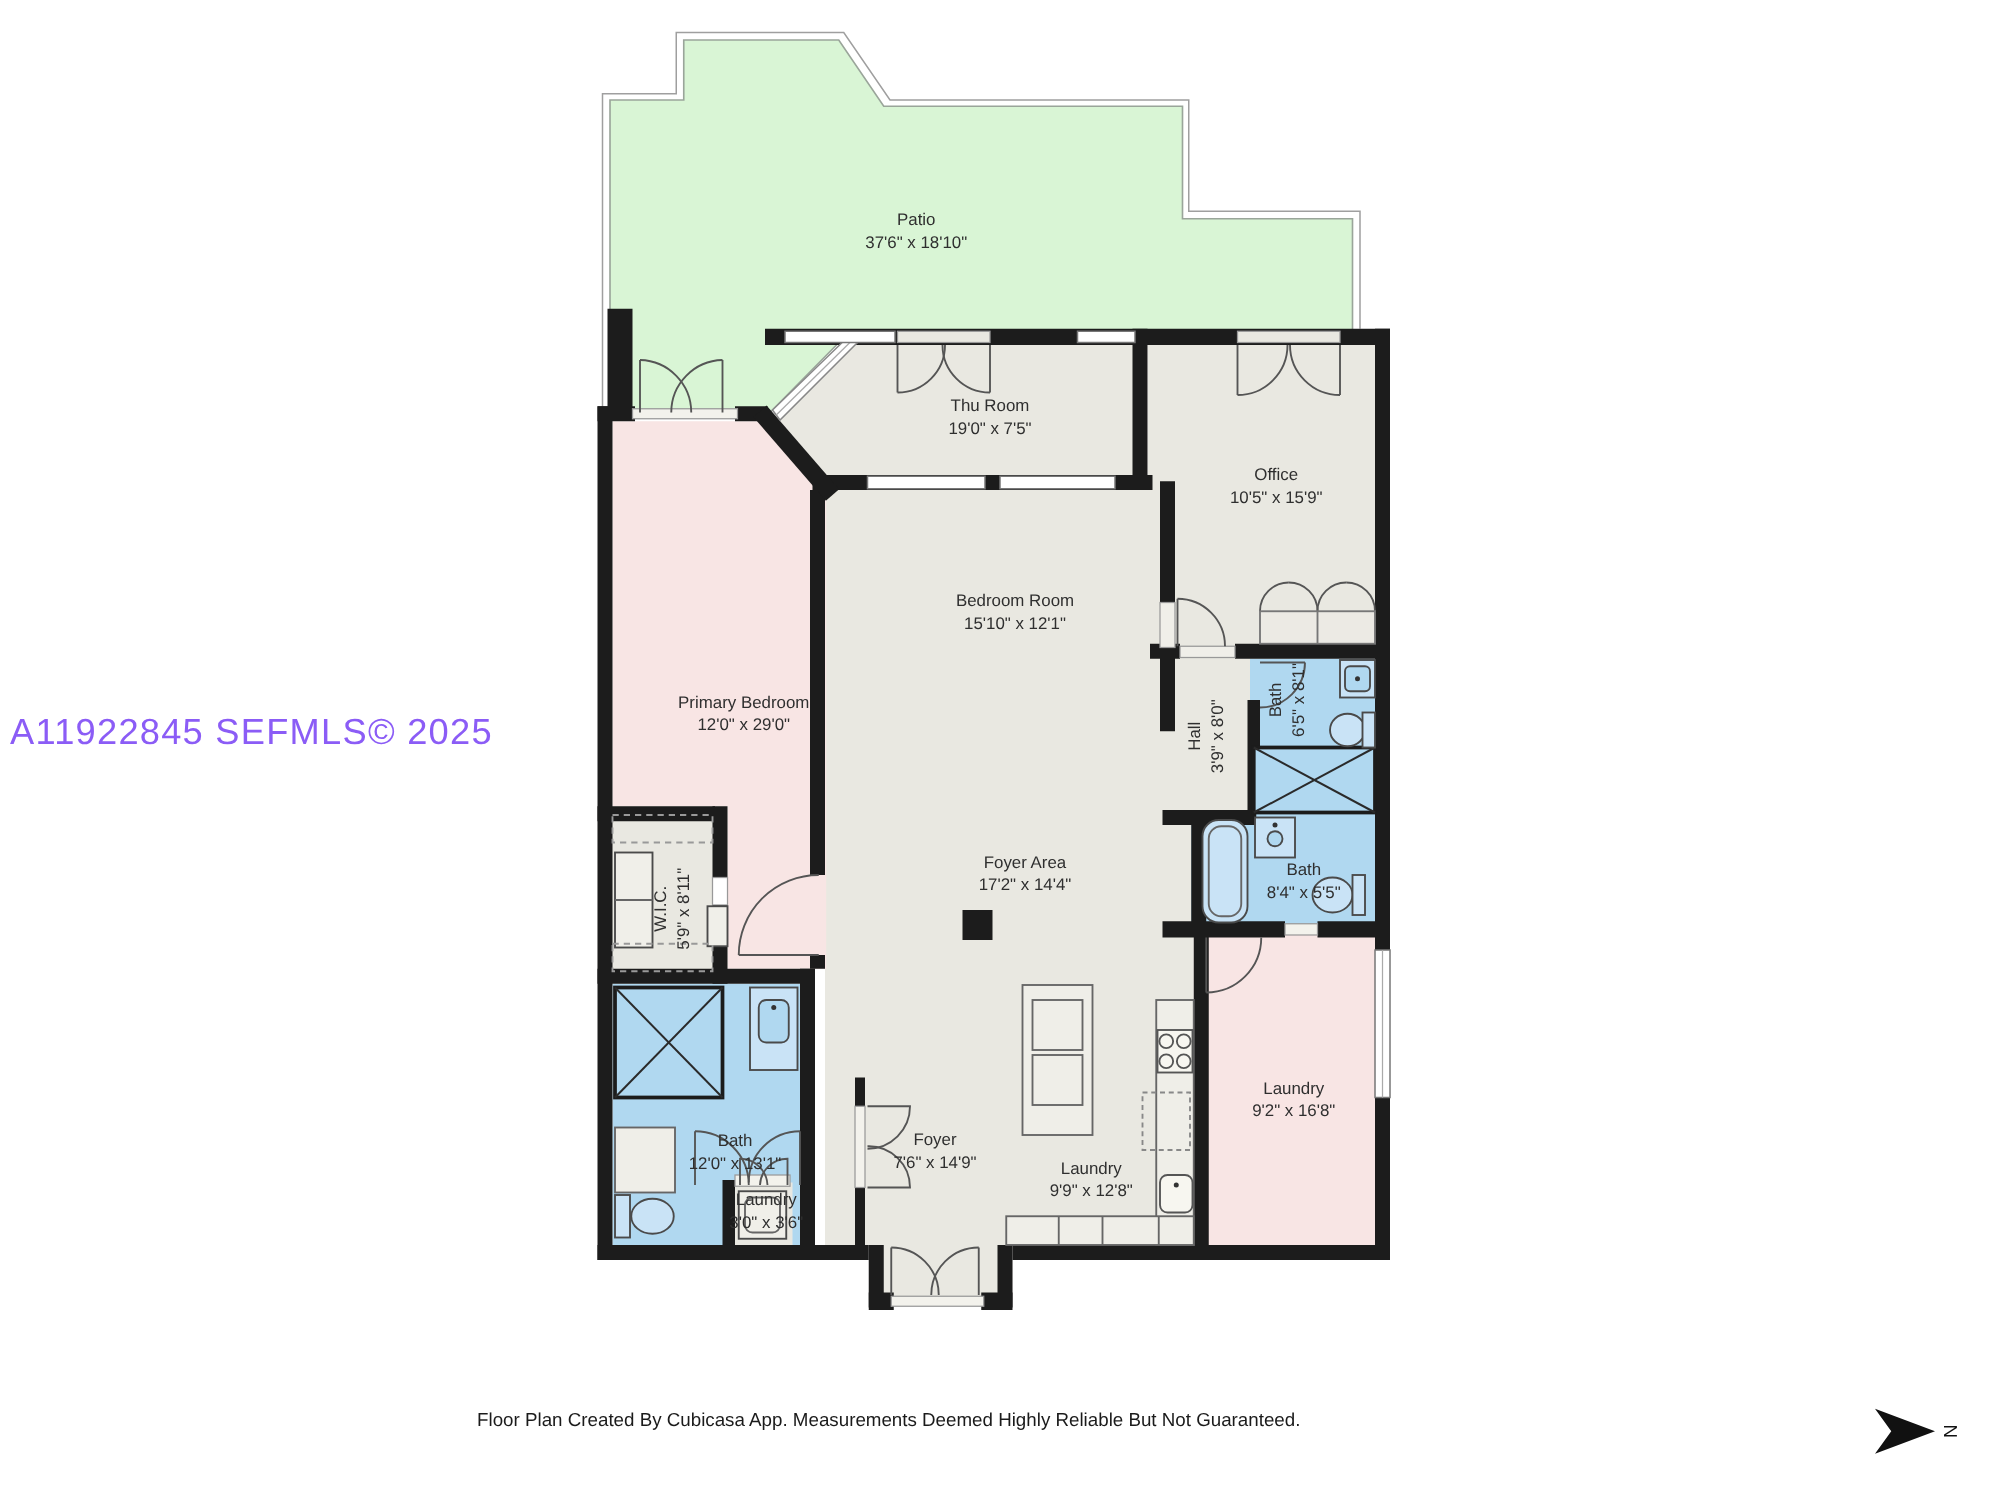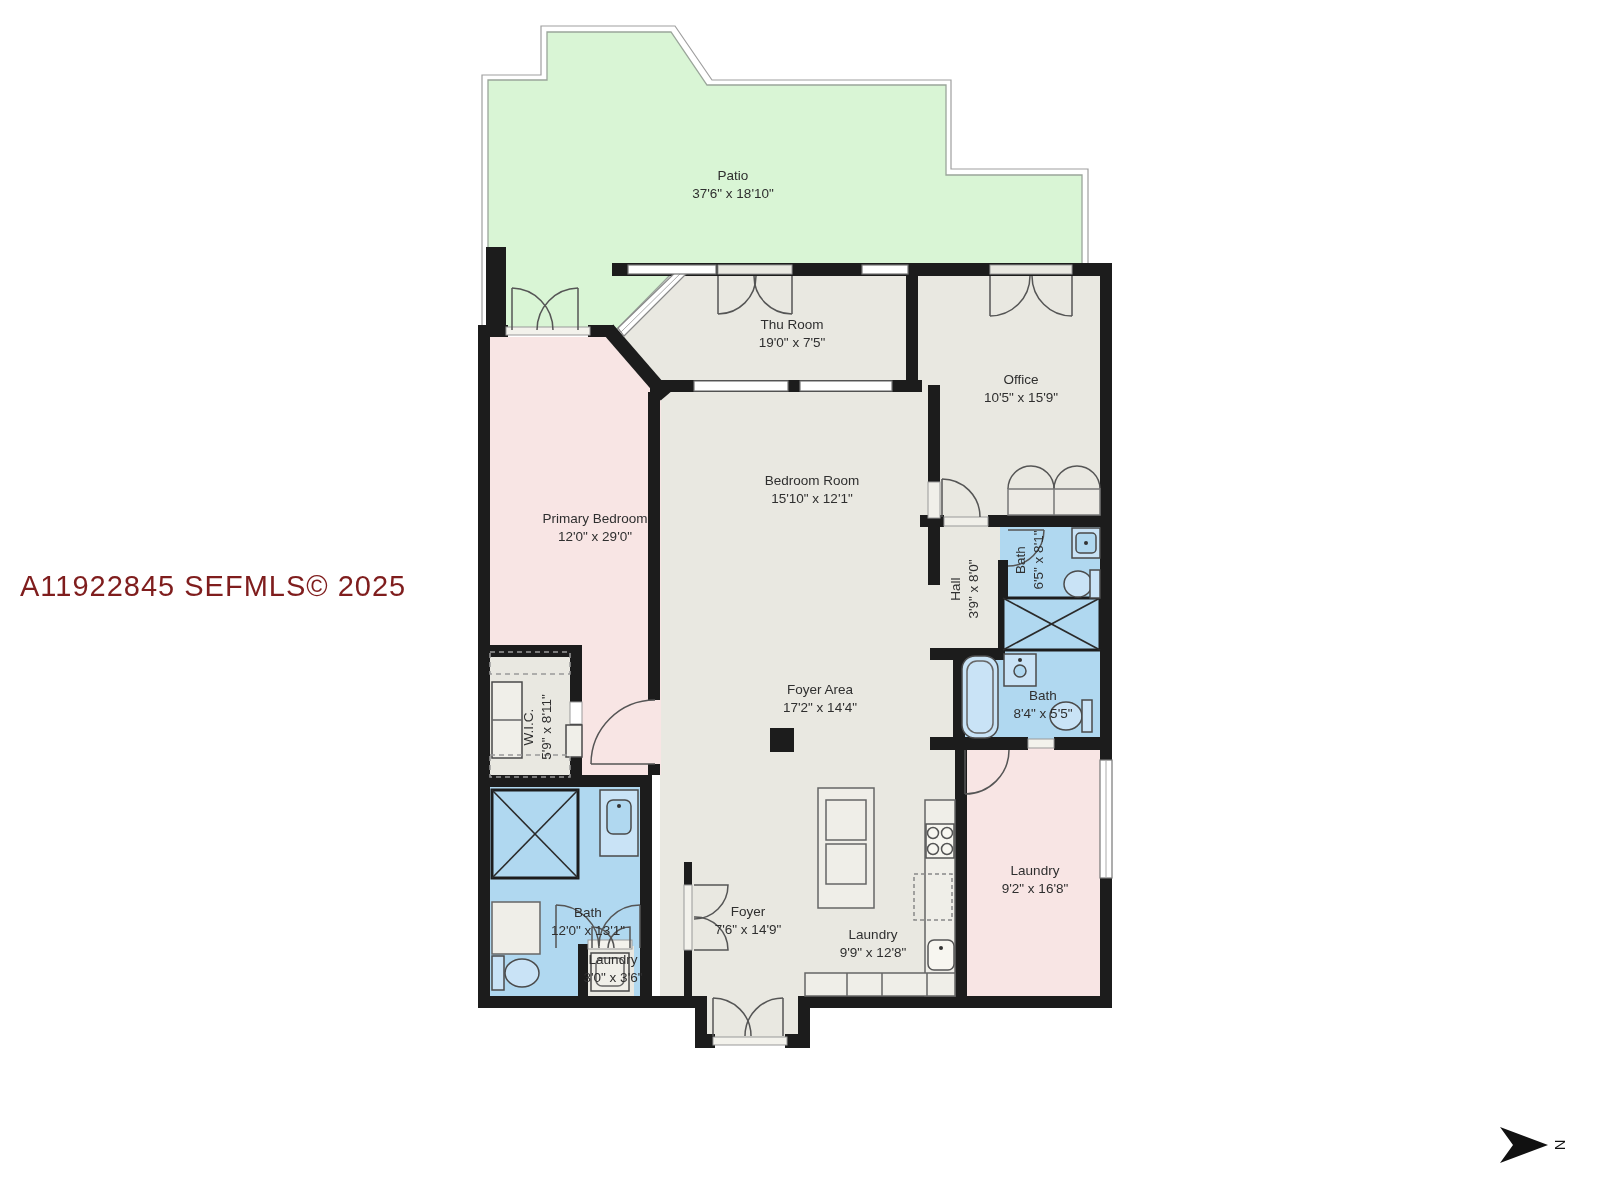--- a/index.html
+++ b/index.html
@@ -4,22 +4,22 @@
 <style>
   html,body{margin:0;padding:0;background:#fff;}
   #canvas{position:relative;width:1600px;height:1200px;background:#ffffff;overflow:hidden;
           font-family:"Liberation Sans",sans-serif;}
   #plan-svg{position:absolute;left:0;top:0;z-index:1;}
   .rlabel{position:absolute;transform:translate(-50%,-50%);text-align:center;
           font-size:13.5px;color:#2f2f2f;line-height:1.32;white-space:nowrap;z-index:5;}
   .rlabel.vert{transform:translate(-50%,-50%) rotate(-90deg);}
   .rlabel .nm{display:block;}
   .rlabel .dm{display:block;}
-  #watermark{position:absolute;left:20px;top:570px;font-size:29px;letter-spacing:1px;
-             color:#7f1d1d;z-index:6;}
+  #watermark{position:absolute;left:8px;top:570px;font-size:29px;letter-spacing:1px;
+             color:#8b5cf6;z-index:6;}
   #footer-note{position:absolute;left:711px;top:1128px;transform:translateX(-50%);
                font-size:15px;color:#1b1b1b;z-index:6;white-space:nowrap;}
 </style>
 </head>
 <body>
 
 <div id="canvas">
 
 <svg id="plan-svg" width="1600" height="1200" viewBox="0 0 1600 1200">
 
@@ -248,21 +248,21 @@
     <span class="dm">19'0" x 7'5"</span>
   </div>
   <div class="rlabel" style="left:1021px;top:389px">
     <span class="nm">Office</span>
     <span class="dm">10'5" x 15'9"</span>
   </div>
   <div class="rlabel" style="left:812px;top:490px">
     <span class="nm">Bedroom Room</span>
     <span class="dm">15'10" x 12'1"</span>
   </div>
-  <div class="rlabel" style="left:595px;top:528px">
+  <div class="rlabel" style="left:595px;top:571px">
     <span class="nm">Primary Bedroom</span>
     <span class="dm">12'0" x 29'0"</span>
   </div>
   <div class="rlabel vert" style="left:965px;top:589px">
     <span class="nm">Hall</span>
     <span class="dm">3'9" x 8'0"</span>
   </div>
   <div class="rlabel vert" style="left:1030px;top:560px">
     <span class="nm">Bath</span>
     <span class="dm">6'5" x 8'1"</span>
@@ -294,13 +294,14 @@
   <div class="rlabel" style="left:873px;top:944px">
     <span class="nm">Laundry</span>
     <span class="dm">9'9" x 12'8"</span>
   </div>
   <div class="rlabel" style="left:1035px;top:880px">
     <span class="nm">Laundry</span>
     <span class="dm">9'2" x 16'8"</span>
   </div>
 
   <div id="watermark">A11922845  SEFMLS© 2025</div>
+  <div id="footer-note">Floor Plan Created By Cubicasa App. Measurements Deemed Highly Reliable But Not Guaranteed.</div>
 </div>
 
 </body></html>

